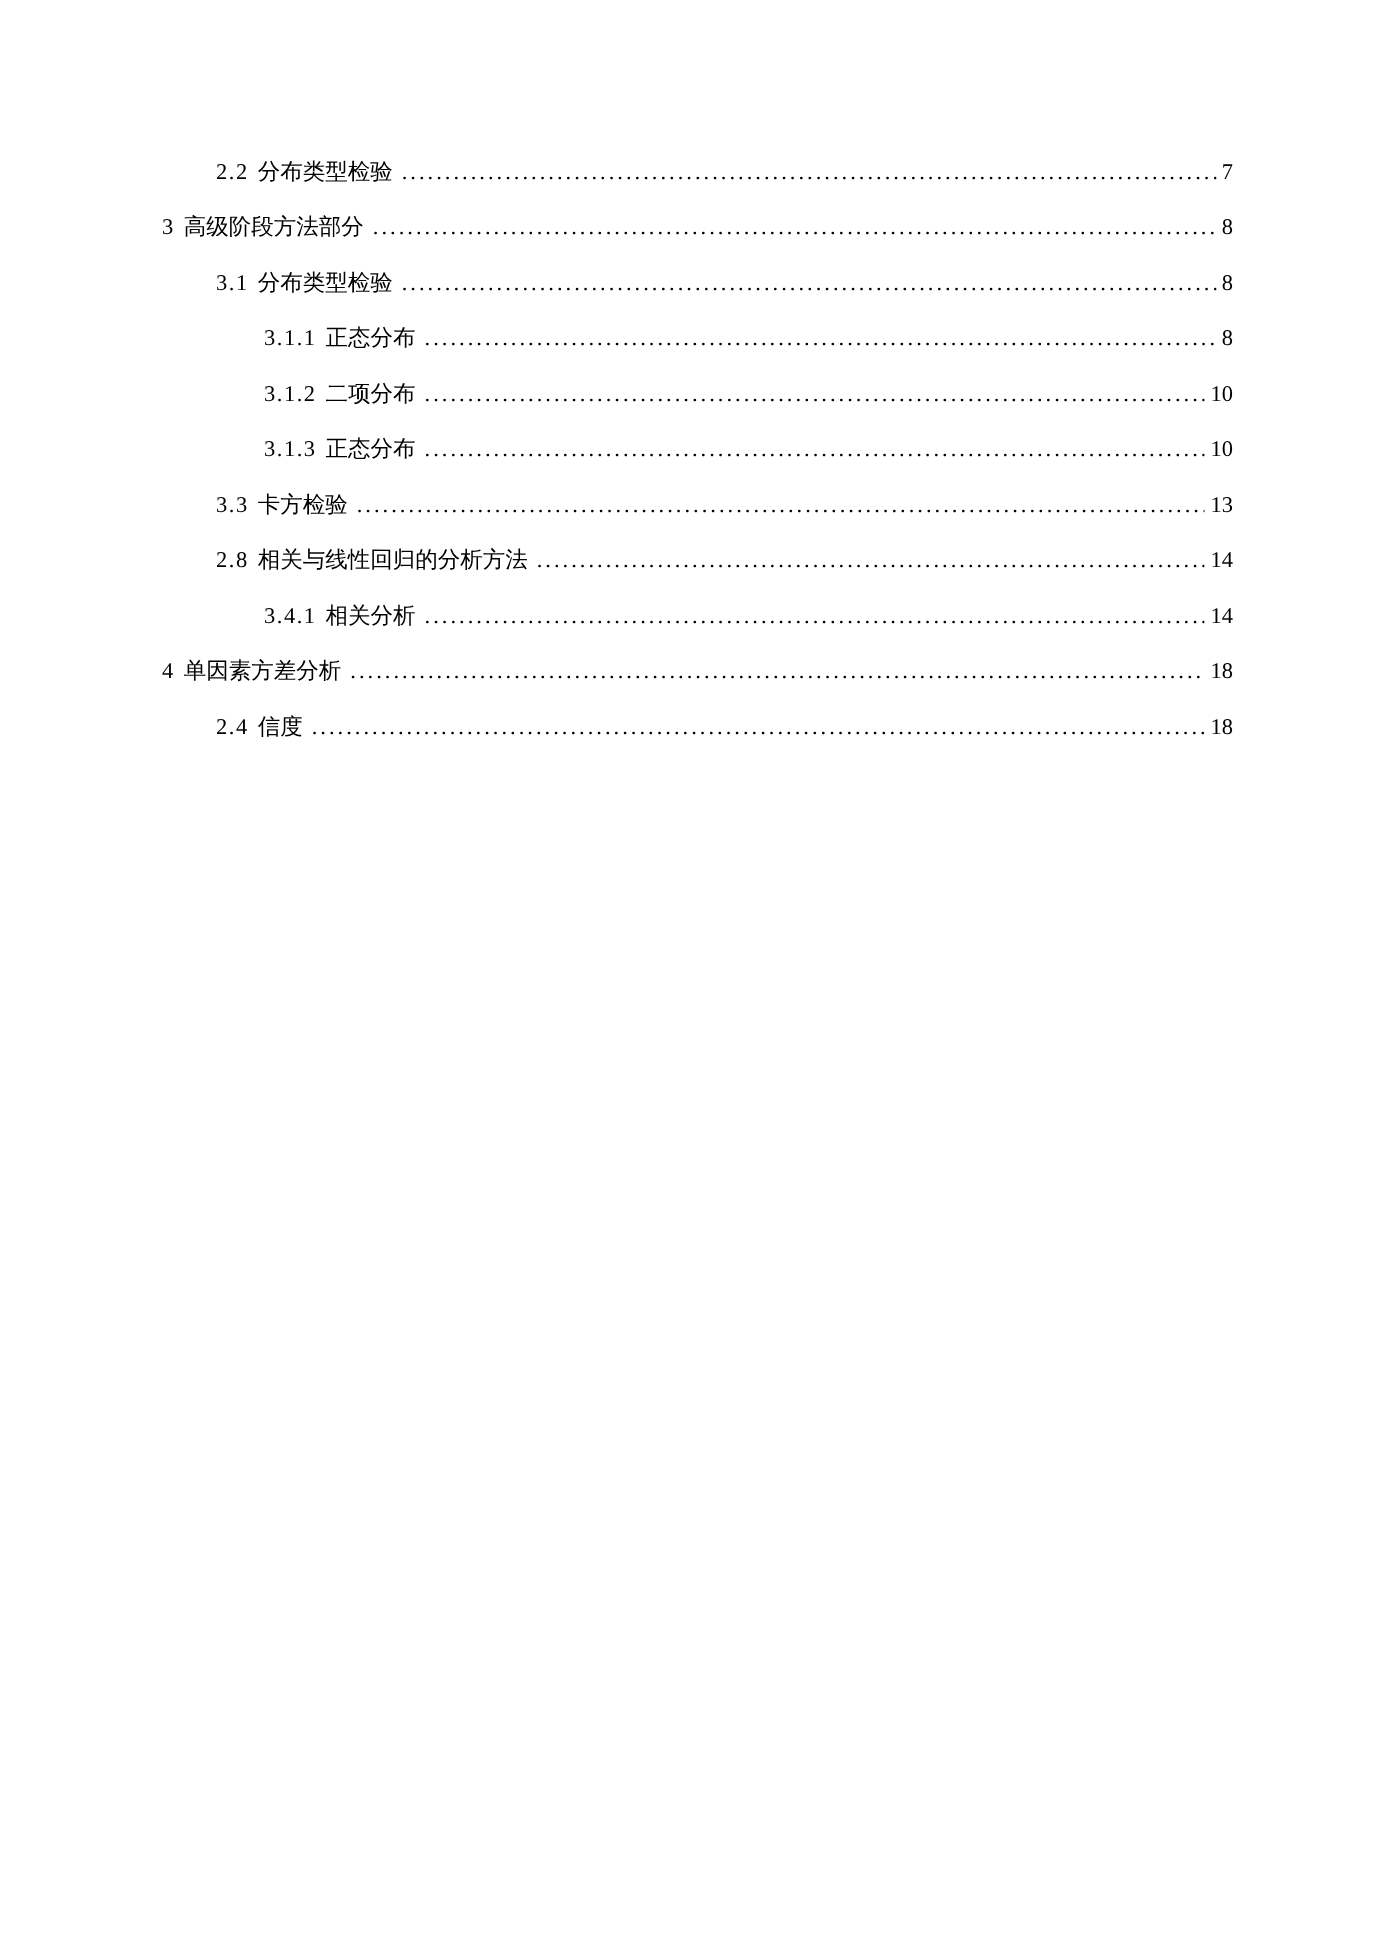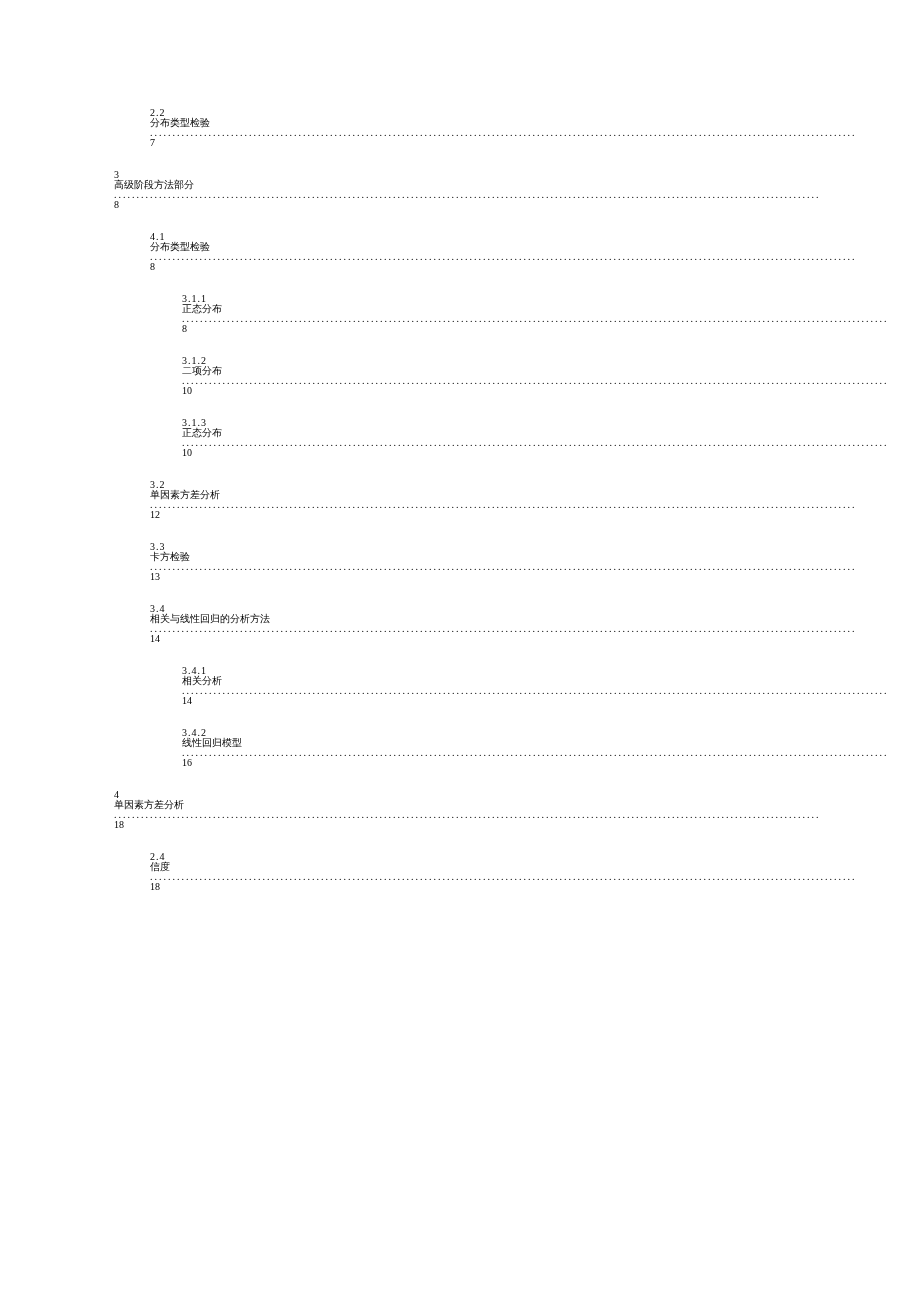--- a/index.html
+++ b/index.html
@@ -11,25 +11,24 @@
       font-family: "SimSun", "宋体", serif;
       color: #000000;
     }
     .page {
       padding: 108px 98px 0 108px;
       box-sizing: border-box;
     }
     .toc-line {
       display: flex;
       align-items: baseline;
-      font-size: 10px;
+      font-size: 15px;
       line-height: 1;
       margin-bottom: 22px;
       white-space: nowrap;
-      flex-direction: column;
     }
     .indent-1 { padding-left: 0; }
     .indent-2 { padding-left: 36px; }
     .indent-3 { padding-left: 68px; justify-content: center; }
     .toc-num {
       letter-spacing: 1px;
     }
     .toc-title {
       margin-left: 6px;
     }
@@ -60,21 +59,21 @@
   </div>
 
   <div class="toc-line indent-1">
     <span class="toc-num">3</span>
     <span class="toc-title">高级阶段方法部分</span>
     <span class="leader"></span>
     <span class="toc-page">8</span>
   </div>
 
   <div class="toc-line indent-2">
-    <span class="toc-num">4.1</span>
+    <span class="toc-num">3.1</span>
     <span class="toc-title">分布类型检验</span>
     <span class="leader"></span>
     <span class="toc-page">8</span>
   </div>
 
   <div class="toc-line indent-3">
     <span class="toc-num">3.1.1</span>
     <span class="toc-title">正态分布</span>
     <span class="leader"></span>
     <span class="toc-page">8</span>
@@ -87,54 +86,42 @@
     <span class="toc-page">10</span>
   </div>
 
   <div class="toc-line indent-3">
     <span class="toc-num">3.1.3</span>
     <span class="toc-title">正态分布</span>
     <span class="leader"></span>
     <span class="toc-page">10</span>
   </div>
 
-  <div class="toc-line indent-2">
-    <span class="toc-num">3.2</span>
-    <span class="toc-title">单因素方差分析</span>
-    <span class="leader"></span>
-    <span class="toc-page">12</span>
-  </div>
 
   <div class="toc-line indent-2">
     <span class="toc-num">3.3</span>
     <span class="toc-title">卡方检验</span>
     <span class="leader"></span>
     <span class="toc-page">13</span>
   </div>
 
   <div class="toc-line indent-2">
-    <span class="toc-num">3.4</span>
+    <span class="toc-num">2.8</span>
     <span class="toc-title">相关与线性回归的分析方法</span>
     <span class="leader"></span>
     <span class="toc-page">14</span>
   </div>
 
   <div class="toc-line indent-3">
     <span class="toc-num">3.4.1</span>
     <span class="toc-title">相关分析</span>
     <span class="leader"></span>
     <span class="toc-page">14</span>
   </div>
 
-  <div class="toc-line indent-3">
-    <span class="toc-num">3.4.2</span>
-    <span class="toc-title">线性回归模型</span>
-    <span class="leader"></span>
-    <span class="toc-page">16</span>
-  </div>
 
   <div class="toc-line indent-1">
     <span class="toc-num">4</span>
     <span class="toc-title">单因素方差分析</span>
     <span class="leader"></span>
     <span class="toc-page">18</span>
   </div>
 
   <div class="toc-line indent-2">
     <span class="toc-num">2.4</span>

